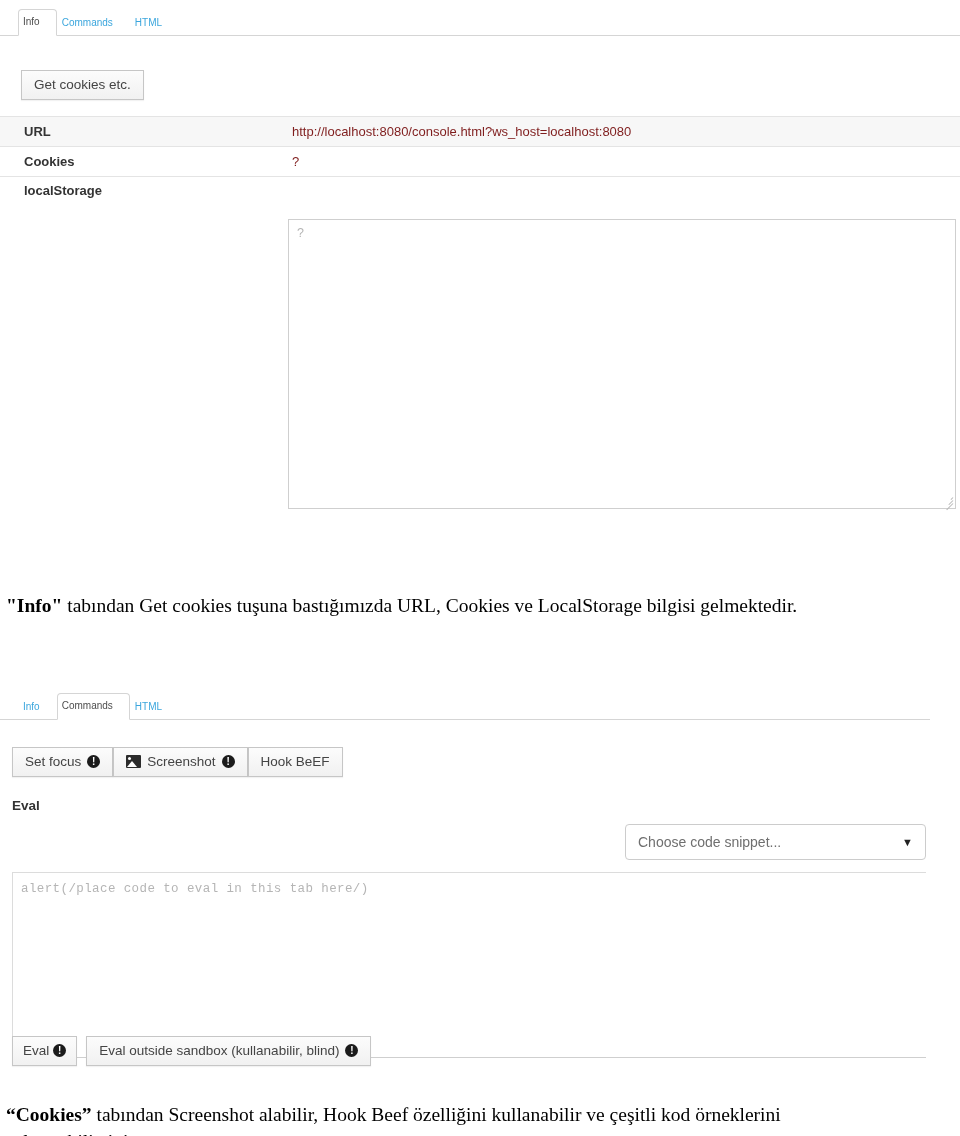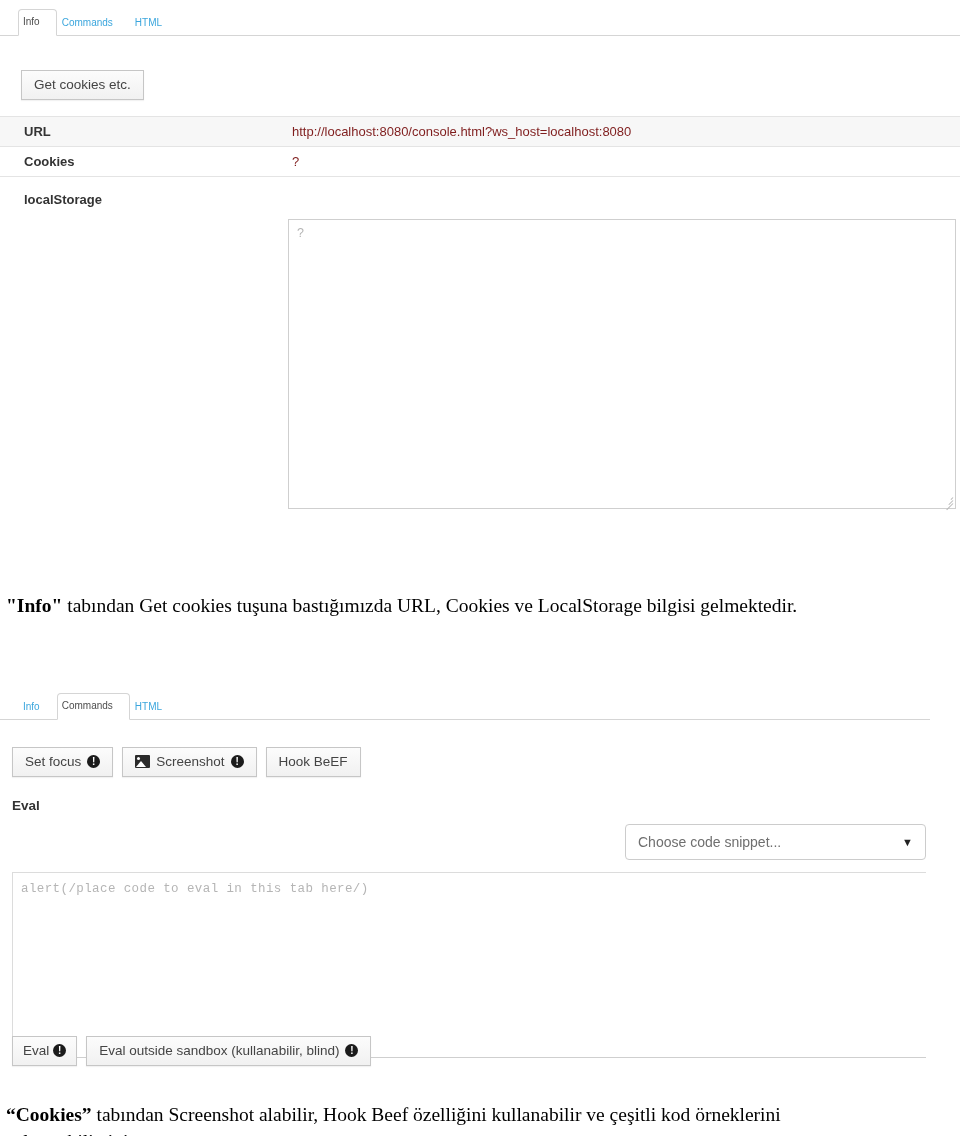--- a/index.html
+++ b/index.html
@@ -239,21 +239,21 @@
       <tbody>
           <tr class="shaded">
         <td class="label">URL</td>
         <td class="value">http://localhost:8080/console.html?ws_host=localhost:8080</td>
       </tr>
       <tr>
         <td class="label">Cookies</td>
         <td class="value">?</td>
       </tr>
       <tr class="plain">
-        <td class="label" style="padding-top:15px;">localStorage</td>
+        <td class="label" style="padding-top:6px;">localStorage</td>
         <td></td>
       </tr>
     </tbody>
       </table>
   </div>
 
   <div class="ta" style="position:absolute; left:288px; top:219px; width:668px; height:290px;">
     <span class="ph">?</span>
     <span class="resize-grip">
       <i></i>
@@ -270,21 +270,21 @@
 <div class="shot" style="top:684px; left:0; width:930px; height:390px;">
 
   <div class="tabbar">
     <div class="tabs">
       <div class="tab">Info</div>
       <div class="tab active">Commands</div>
       <div class="tab">HTML</div>
     </div>
   </div>
 
-  <div style="position:absolute; left:12px; top:63px; display:flex; gap:9px;">
+  <div style="position:absolute; left:12px; top:63px; display:flex; ">
     <div class="btn">
       <span>Set focus</span>
       <span class="warn-badge">!</span>
     </div>
     <div class="btn">
       <span class="img-icon"></span>
       <span>Screenshot</span>
       <span class="warn-badge">!</span>
     </div>
     <div class="btn">

